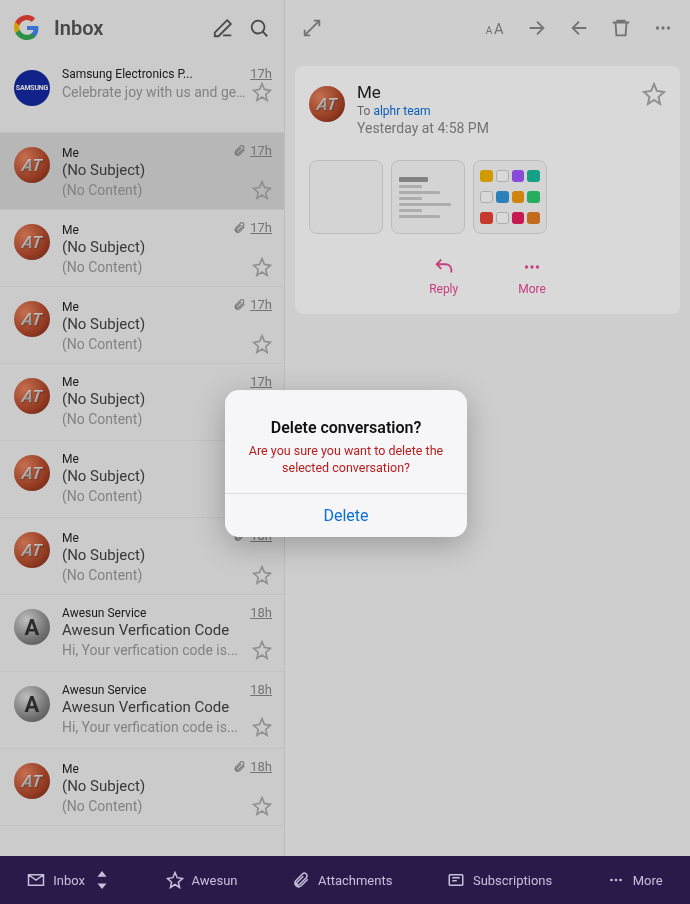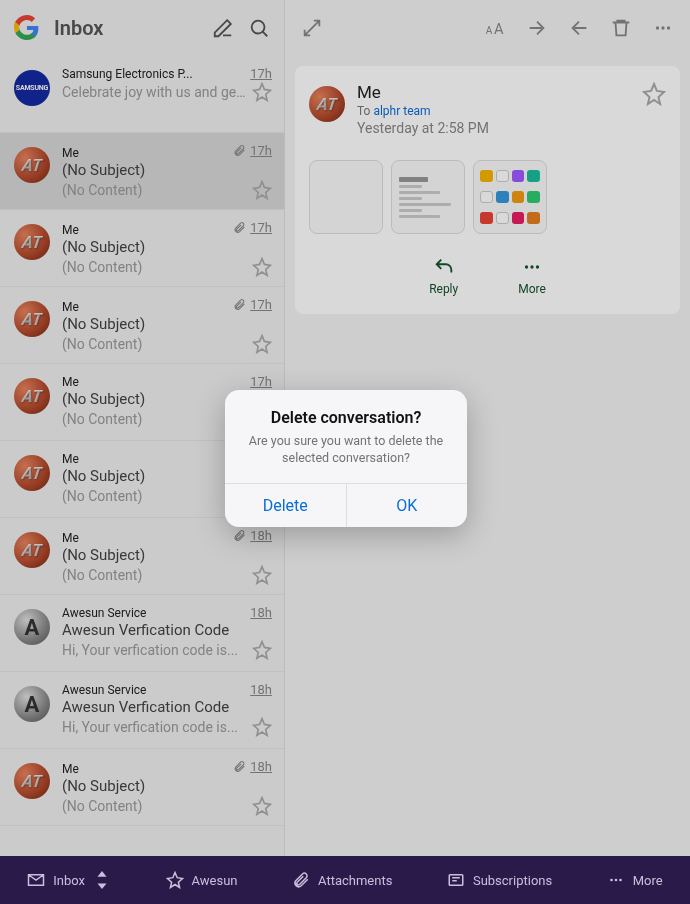--- a/index.html
+++ b/index.html
@@ -46,28 +46,28 @@
 .em-from { font-size: 17px; color: #222; }
 .em-to { font-size: 12px; color: #777; margin-top: 2px; }
 .em-to a { color: #0b6dd8; text-decoration: none; }
 .em-date { font-size: 14px; color: #888; margin-top: 2px; }
 .em-star { width: 24px; height: 24px; color: #aaa; }
 .attachments { display: flex; gap: 8px; margin-top: 24px; }
 .att { width: 74px; height: 74px; border: 1px solid #ddd; border-radius: 8px; background: #fafafa; overflow: hidden; display: flex; align-items: center; justify-content: center; }
 .att.apps { display: grid; grid-template-columns: repeat(4, 1fr); grid-auto-rows: 1fr; gap: 3px; padding: 6px; }
 .app-ico { width: 100%; aspect-ratio: 1; border-radius: 3px; }
 .email-actions { display: flex; justify-content: center; gap: 60px; margin-top: 22px; }
-.em-act { display: flex; flex-direction: column; align-items: center; gap: 4px; color: #14532d; font-size: 12px; }
+.em-act { display: flex; flex-direction: column; align-items: center; gap: 4px; color: #ec4899; font-size: 12px; }
 .em-act svg { width: 22px; height: 22px; }
 
 
 .dialog { position: absolute; left: 225px; top: 390px; width: 242px; background: #f6f6f8; border-radius: 14px; z-index: 10; box-shadow: 0 8px 30px rgba(0,0,0,.25); overflow: hidden; }
-.dlg-body { padding: 18px 16px 16px; text-align: center; }
+.dlg-body { padding: 28px 16px 16px; text-align: center; }
 .dlg-title { font-size: 16px; font-weight: 600; color: #111; }
-.dlg-msg { font-size: 12.5px; color: #737373; margin-top: 6px; line-height: 1.35; }
+.dlg-msg { font-size: 12.5px; color: #b91c1c; margin-top: 6px; line-height: 1.35; }
 .dlg-btns { display: flex; border-top: 1px solid #ddd; height: 44px; }
 .dlg-btn { flex: 1; display: flex; align-items: center; justify-content: center; font-size: 16px; color: #0b6dd8; }
 .dlg-btn + .dlg-btn { border-left: 1px solid #ddd; }
 .highlight { position: absolute; border: 3px solid #e11; border-radius: 6px; pointer-events: none; }
 
 
 .bottom { position: absolute; bottom: 0; left: 0; right: 0; height: 48px; background: #2a1a4a; display: flex; align-items: center; justify-content: space-around; color: #c8bfdc; font-size: 13px; }
 .btab { display: flex; align-items: center; gap: 8px; }
 .btab svg { width: 18px; height: 18px; }
 
@@ -318,21 +318,21 @@
     </div>
 
     <div class="email-card">
       <div class="email-hdr">
         <div class="avatar av-at">
             <span>AT</span>
           </div>
         <div class="em-meta">
           <div class="em-from">Me</div>
           <div class="em-to"><span>To </span><a href="#">alphr team</a></div>
-          <div class="em-date">Yesterday at 2:58 PM</div>
+          <div class="em-date">Yesterday at 4:58 PM</div>
         </div>
         <svg class="em-star" viewBox="0 0 24 24" fill="none" stroke="currentColor" stroke-width="2">
             <path d="M12 2l2.9 6.9L22 10l-5.5 5 1.6 7L12 18l-6.1 4 1.6-7L2 10l7.1-1.1L12 2z"></path>
           </svg>
       </div>
       <div class="attachments">
         <div class="att"></div>
         <div class="att">
           <div class="doc-lines">
               <div class="dl t"></div>
@@ -378,21 +378,20 @@
     </div>
   </div>
 
   <div class="dialog">
     <div class="dlg-body">
       <div class="dlg-title">Delete conversation?</div>
       <div class="dlg-msg">Are you sure you want to delete the selected conversation?</div>
     </div>
     <div class="dlg-btns">
       <div class="dlg-btn">Delete</div>
-      <div class="dlg-btn">OK</div>
     </div>
   </div>
   <div class="highlight" style="left:344px; top:476px; width:122px; height:42px;"></div>
 </div>
 
 <div class="bottom">
   <div class="btab">
     <svg viewBox="0 0 24 24" fill="currentColor">
         <path d="M2 5h20v14H2zM2 5l10 7 10-7" fill="none" stroke="currentColor" stroke-width="2"></path>
       </svg>

